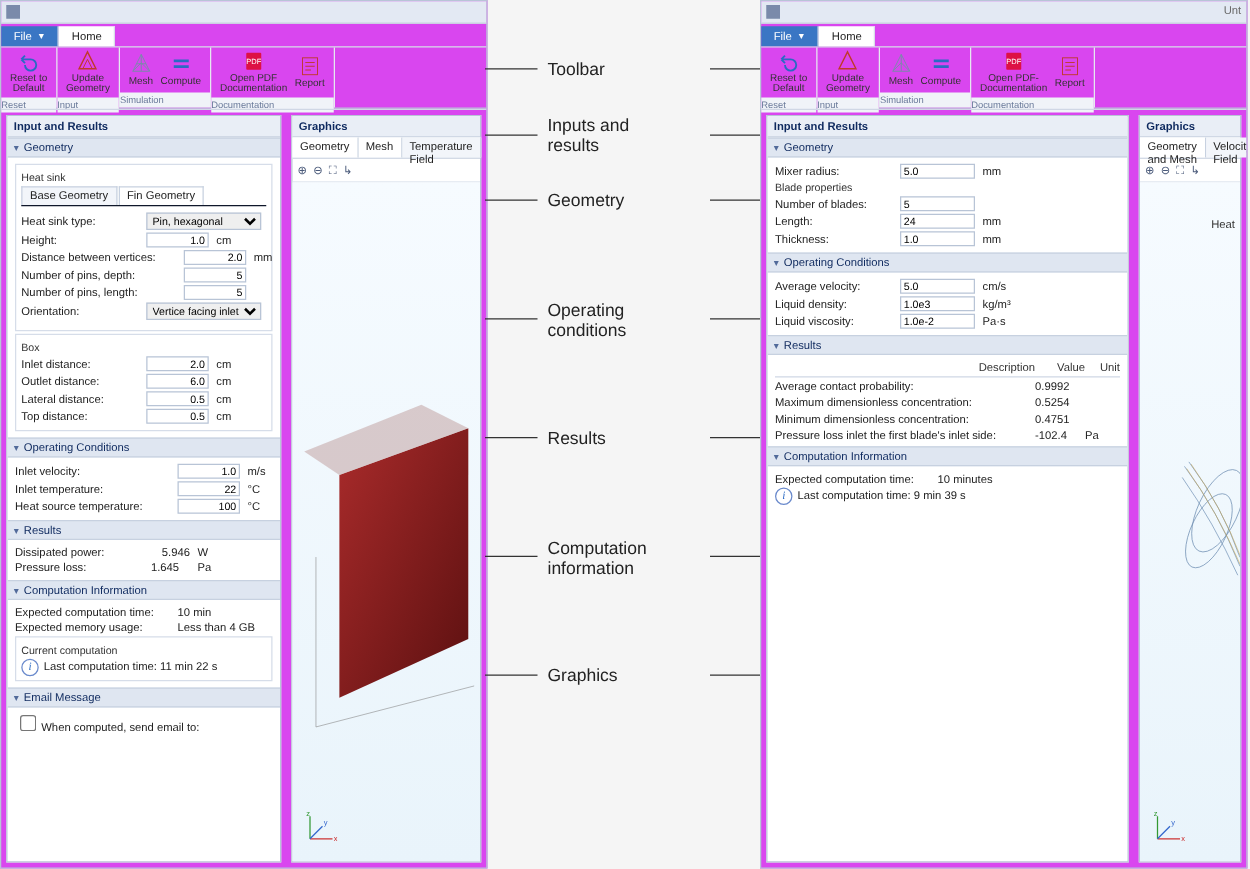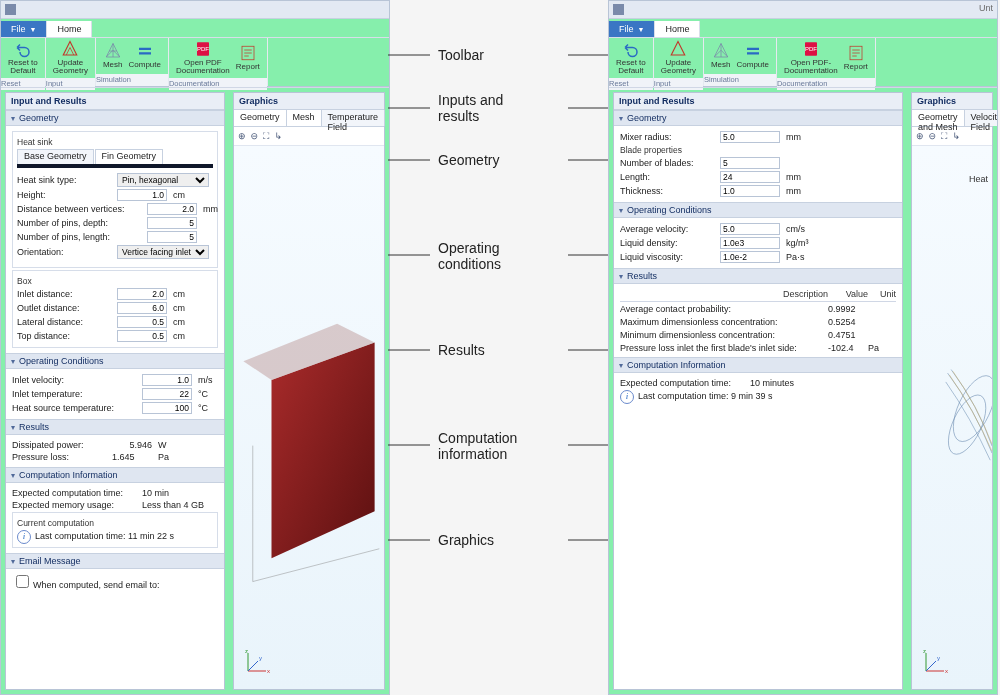--- a/index.html
+++ b/index.html
@@ -1,17 +1,17 @@
 <!DOCTYPE html>
 <html><head>
 <meta charset="utf-8">
 <style>
 html,body{margin:0;padding:0;font-family:"Segoe UI",Arial,sans-serif;font-size:9px;color:#222;background:#f5f5f5;}
 body{width:1000px;height:695px;position:relative;overflow:hidden;}
-.app{position:absolute;top:0;width:390px;height:695px;background:#86efac;border:1px solid #b8c4d6;box-sizing:border-box;display:flex;flex-direction:column;}
+.app{position:absolute;top:0;width:390px;height:695px;background:#d946ef;border:1px solid #b8c4d6;box-sizing:border-box;display:flex;flex-direction:column;}
 .app.left{left:0;}
 .app.right{left:608px;}
 .qat{height:17px;background:#e3e9f3;border-bottom:1px solid #c7d1e0;display:flex;align-items:center;padding-left:4px;}
 .qat-icon{width:11px;height:11px;background:#7a8aaa;margin-right:4px;}
 .title-right{position:absolute;right:4px;top:2px;color:#6a6a6a;}
 .ribbon-tabs{height:18px;display:flex;align-items:flex-end;border-bottom:1px solid #d8dee9;}
 .ribbon-tab{padding:3px 10px;border-right:1px solid #d8dee9;background:#fff;}
 .ribbon-tab.file{background:#3a76c4;color:#fff;display:flex;align-items:center;}
 .file-arrow{margin-left:4px;font-size:7px;}
 .ribbon{height:48px;display:flex;border-bottom:1px solid #b8c4d6;}
@@ -32,21 +32,21 @@
 .section-body{padding:3px 6px;}
 .field{display:flex;align-items:center;margin:2px 0;}
 .field .lab{flex:0 0 100px;}
 .field.wide .lab{flex:0 0 130px;}
 .field input{width:50px;height:12px;font-size:8.5px;border:1px solid #b8c4d6;padding:0 2px;box-sizing:border-box;text-align:right;}
 .field.leftval input{text-align:left;width:60px;}
 .field .unit{margin-left:6px;}
 select{height:14px;font-size:8.5px;border:1px solid #b8c4d6;width:92px;}
 .subgroup{border:1px solid #d6dde9;padding:3px 4px;margin:2px 0;}
 .subgroup-title{font-size:8.5px;color:#333;margin:2px 0;}
-.subtabs{display:flex;height:15px;border-bottom:4px solid #0f172a;text-align:center;}
+.subtabs{display:flex;height:15px;border-bottom:1px solid #0f172a;text-align:center;}
 .subtab{padding:1px 6px;border:1px solid #c7d1e0;border-bottom:none;background:#f2f5fa;margin-right:1px;}
 .subtab.active{background:#fff;}
 .gfx-tabs{display:flex;height:16px;background:#f2f5fa;border-bottom:1px solid #c7d1e0;}
 .gfx-tab{padding:2px 6px;border-right:1px solid #c7d1e0;background:#fff;}
 .gfx-tb{height:18px;display:flex;align-items:center;padding:0 4px;border-bottom:1px solid #e0e6f0;color:#4a5a7a;}
 .gfx-tb span{margin-right:5px;}
 .gfx-canvas{flex:1;position:relative;background:linear-gradient(180deg,#f6fbff,#e9f4fb);overflow:hidden;}
 .triad{position:absolute;bottom:10px;left:6px;}
 .restable{width:100%;border-collapse:collapse;}
 .restable th{font-weight:normal;text-align:right;color:#333;border-bottom:1px solid #d0d7e5;padding:2px 0;}
@@ -229,21 +229,21 @@
           <span>Results</span>
         </div>
       <div class="section-body">
         <div class="field">
             <span class="lab">Dissipated power:</span>
             <span style="width:40px;text-align:right;display:inline-block">5.946</span>
             <span class="unit">W</span>
           </div>
         <div class="field">
             <span class="lab">Pressure loss:</span>
-            <span style="width:40px;text-align:left;display:inline-block">1.645</span>
+            <span style="width:40px;text-align:center;display:inline-block">1.645</span>
             <span class="unit">Pa</span>
           </div>
       </div>
       <div class="section-head">
           <span class="chev">▾</span>
           <span>Computation Information</span>
         </div>
       <div class="section-body">
         <div class="field wide">
             <span class="lab">Expected computation time:</span>

